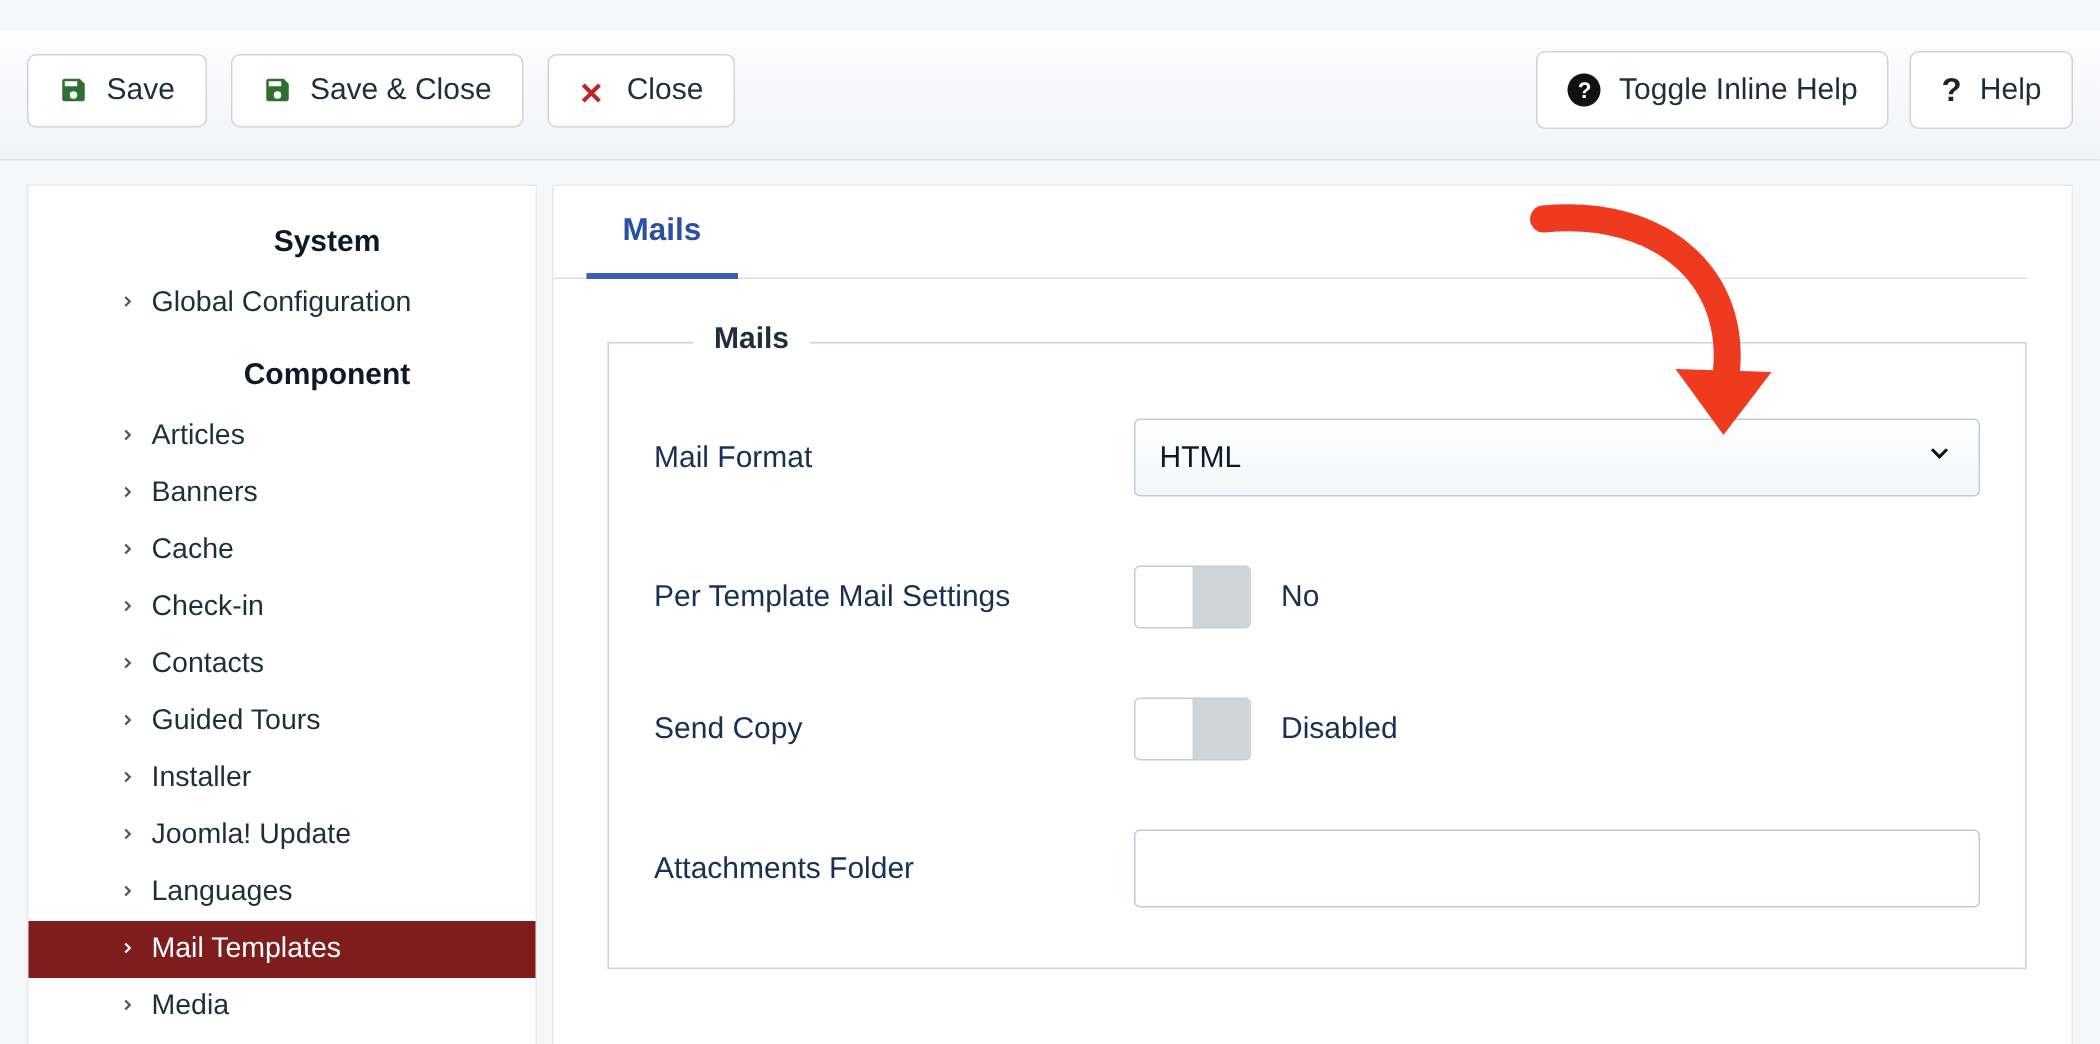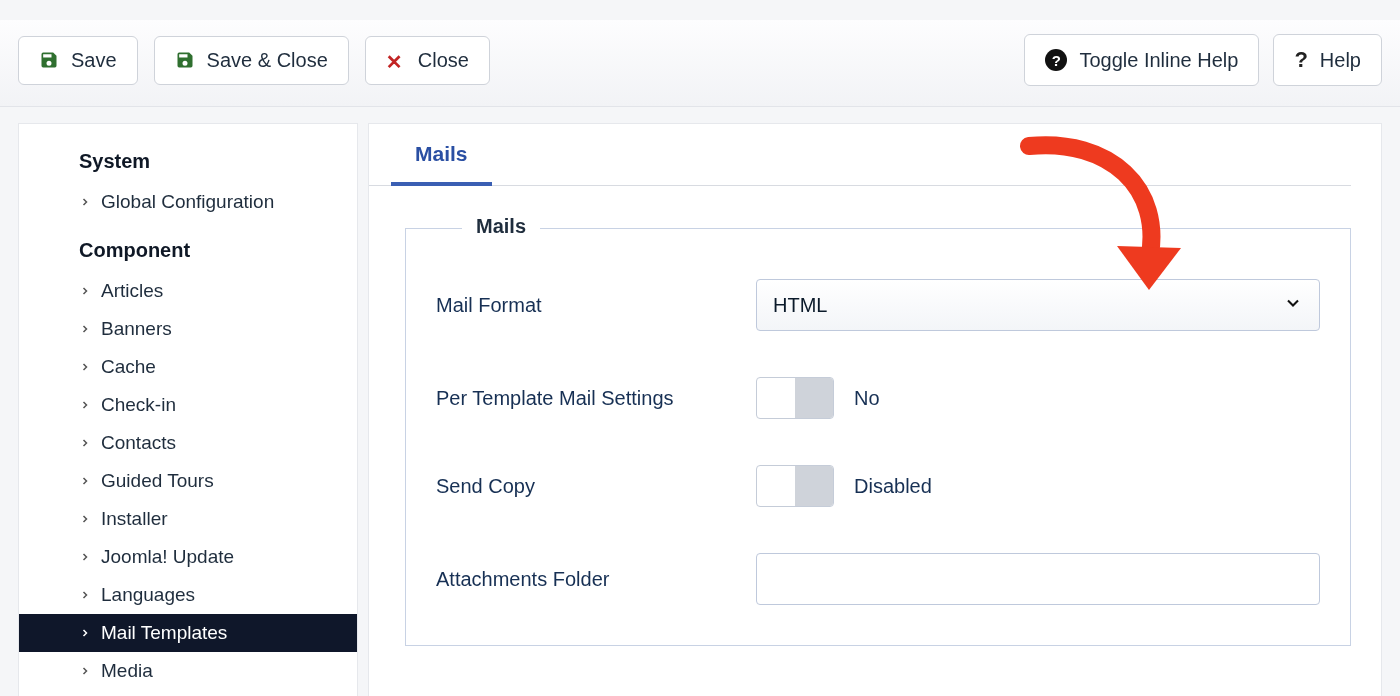--- a/index.html
+++ b/index.html
@@ -13,24 +13,24 @@
   .btn { display:flex; align-items:center; gap:12px; background:#fff; border:1px solid #cfd3da; border-radius:6px; padding:12px 20px; font-size:20px; color:#1f2d3d; cursor:pointer;}
   .btn .icon { display:inline-flex; width:20px; height:20px; }
   .icon-save { color:#2f6f2f; }
   .icon-close { color:#c22424; font-weight:bold; font-size:20px; }
   .icon-help-circle { background:#111; color:#fff; border-radius:50%; width:22px; height:22px; display:inline-flex; align-items:center; justify-content:center; font-weight:bold; font-size:15px;}
   .icon-q { color:#222; font-weight:bold; font-size:22px; }
 
   
   .columns { display:flex; gap:10px; padding:16px 18px 0 18px; height:calc(100% - 80px); }
   .sidebar { width:340px; background:#fff; border:1px solid #e6e8ec; padding:26px 0 10px 0; }
-  .sidebar h4 { margin:0 0 10px 60px; font-size:20px; font-weight:700; color:#0f1826;}
+  .sidebar h4 { margin:0 0 10px 60px; font-size:20px; font-weight:700; color:#0f1826;text-align:center;}
   .side-item { display:flex; align-items:center; gap:8px; padding:8px 0 8px 60px; font-size:19px; color:#1f2d3d; cursor:pointer;}
   .side-item .chev { display:inline-block; width:14px; }
-  .side-item.active { background:#0f172a; color:#fff; }
+  .side-item.active { background:#7f1d1d; color:#fff; }
   .side-item.active .chev svg { stroke:#fff; }
   .sidebar .block2 { margin-top:18px;}
 
   
   .main { flex:1; background:#fff; border:1px solid #e6e8ec; padding:0 30px 30px 0; position:relative; overflow:hidden;}
   .tabs { display:flex; padding-left:22px; border-bottom:1px solid #d8dbe1;}
   .tab { padding:18px 24px 16px 24px; font-size:21px; color:#1f2d3d; cursor:pointer;}
   .tab.active { color:#2a4fa3; font-weight:700; border-bottom:4px solid #3a5fb3; margin-bottom:-1px;}
   .fieldset { margin:42px 0 0 36px; border:1px solid #c8d2e4; padding:50px 30px 30px 30px; position:relative;}
   .fieldset .legend { position:absolute; top:-14px; left:56px; background:#fff; padding:0 14px; font-weight:700; font-size:20px; color:#1f2d3d;}

